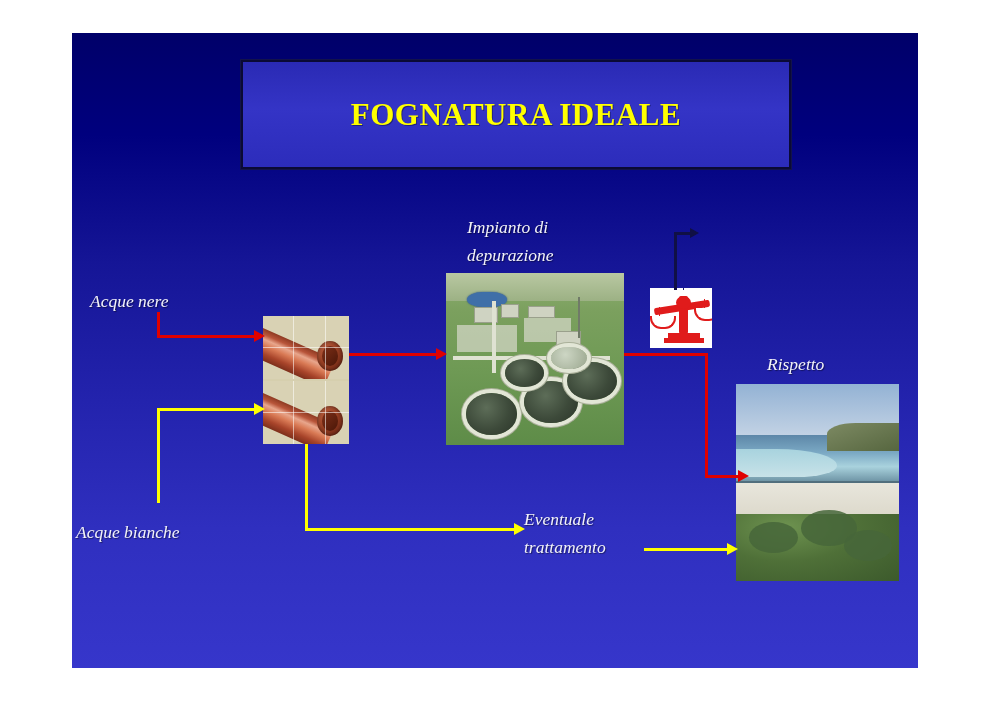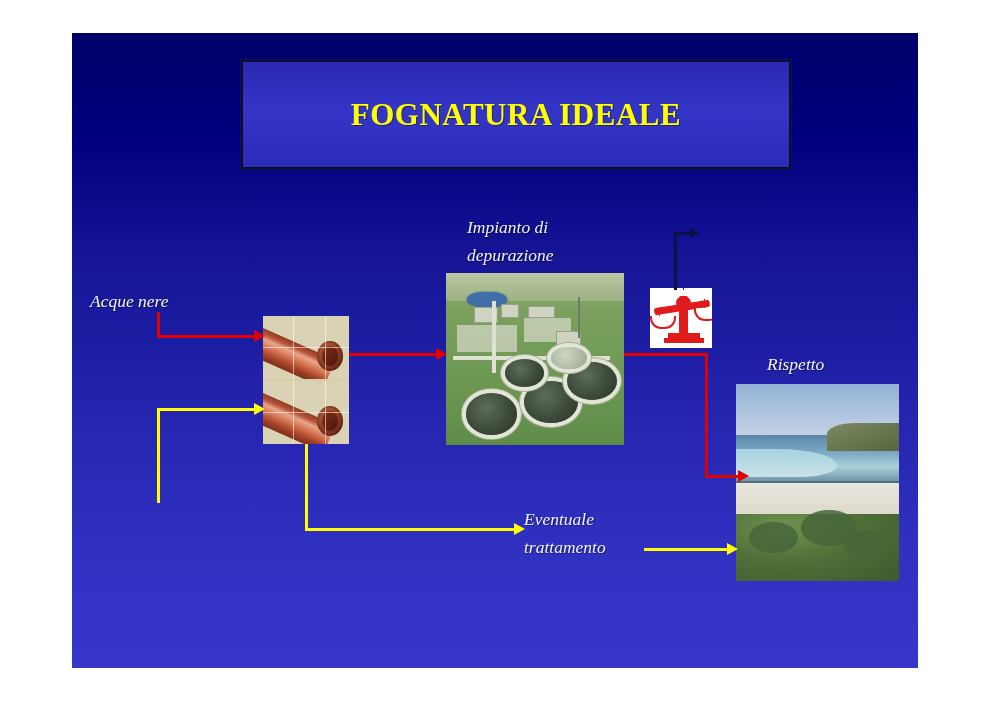--- a/index.html
+++ b/index.html
@@ -224,17 +224,18 @@
   <div class="conn v nav" style="left:602px;top:199px;height:58px;"></div>
   <div class="conn h nav" style="left:602px;top:199px;width:20px;"></div>
   <div class="arrow arr-r-nav" style="left:618px;top:195px;"></div>
 
   <div class="conn h yel" style="left:572px;top:515px;width:86px;"></div>
   <div class="arrow arr-r-yel" style="left:655px;top:510px;"></div>
 
   <div class="lbl" style="left:18px;top:226px;width:130px;margin-top:28px;">Acque nere</div>
   <div class="lbl" style="left:395px;top:180px;width:150px;">Impianto di
 depurazione</div>
+  <div class="lbl" style="left:4px;top:485px;width:170px;">Acque bianche</div>
   <div class="lbl" style="left:452px;top:472px;width:130px;">Eventuale
 trattamento</div>
   <div class="lbl" style="left:695px;top:317px;width:110px;">Rispetto</div>
 
 </div>
 
 </body></html>

